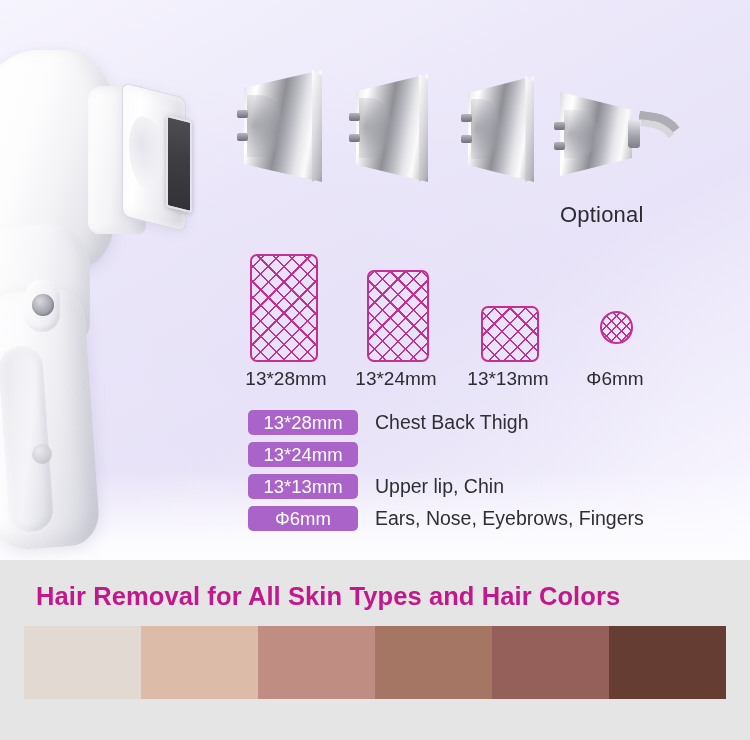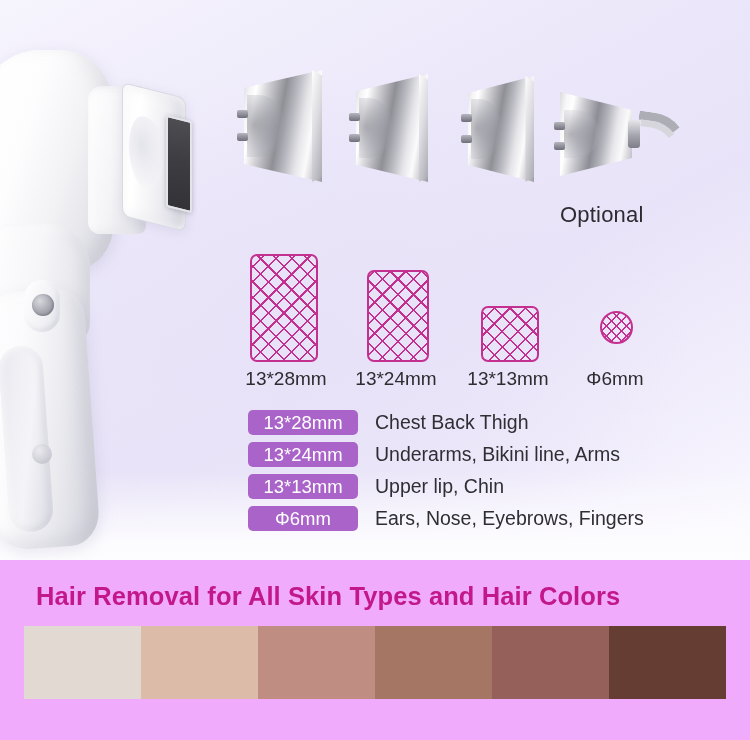--- a/index.html
+++ b/index.html
@@ -367,21 +367,21 @@
     text-align: center;
   }
 
   
   .bottom-section {
     position: absolute;
     left: 0;
     top: 560px;
     width: 750px;
     height: 180px;
-    background: #f0abfc;
+    background: #e5e5e5;
   }
   .bottom-heading {
     position: absolute;
     left: 36px;
     top: 22px;
     font-size: 25.5px;
     font-weight: bold;
     color: #c2188c;
     letter-spacing: .1px;
     white-space: nowrap;
@@ -484,21 +484,20 @@
 
   <div class="legend">
 
     <div class="legend-row">
       <div class="legend-badge" style="background: rgb(169, 99, 201);">13*28mm</div>
       <div class="legend-text">Chest Back Thigh</div>
     </div>
 
     <div class="legend-row">
       <div class="legend-badge" style="background: rgb(169, 99, 201);">13*24mm</div>
-      <div class="legend-text">Underarms, Bikini line, Arms</div>
     </div>
 
     <div class="legend-row">
       <div class="legend-badge" style="background: rgb(169, 99, 201);">13*13mm</div>
       <div class="legend-text">Upper lip, Chin</div>
     </div>
 
     <div class="legend-row">
       <div class="legend-badge" style="background: rgb(169, 99, 201);">Φ6mm</div>
       <div class="legend-text">Ears, Nose, Eyebrows, Fingers</div>

